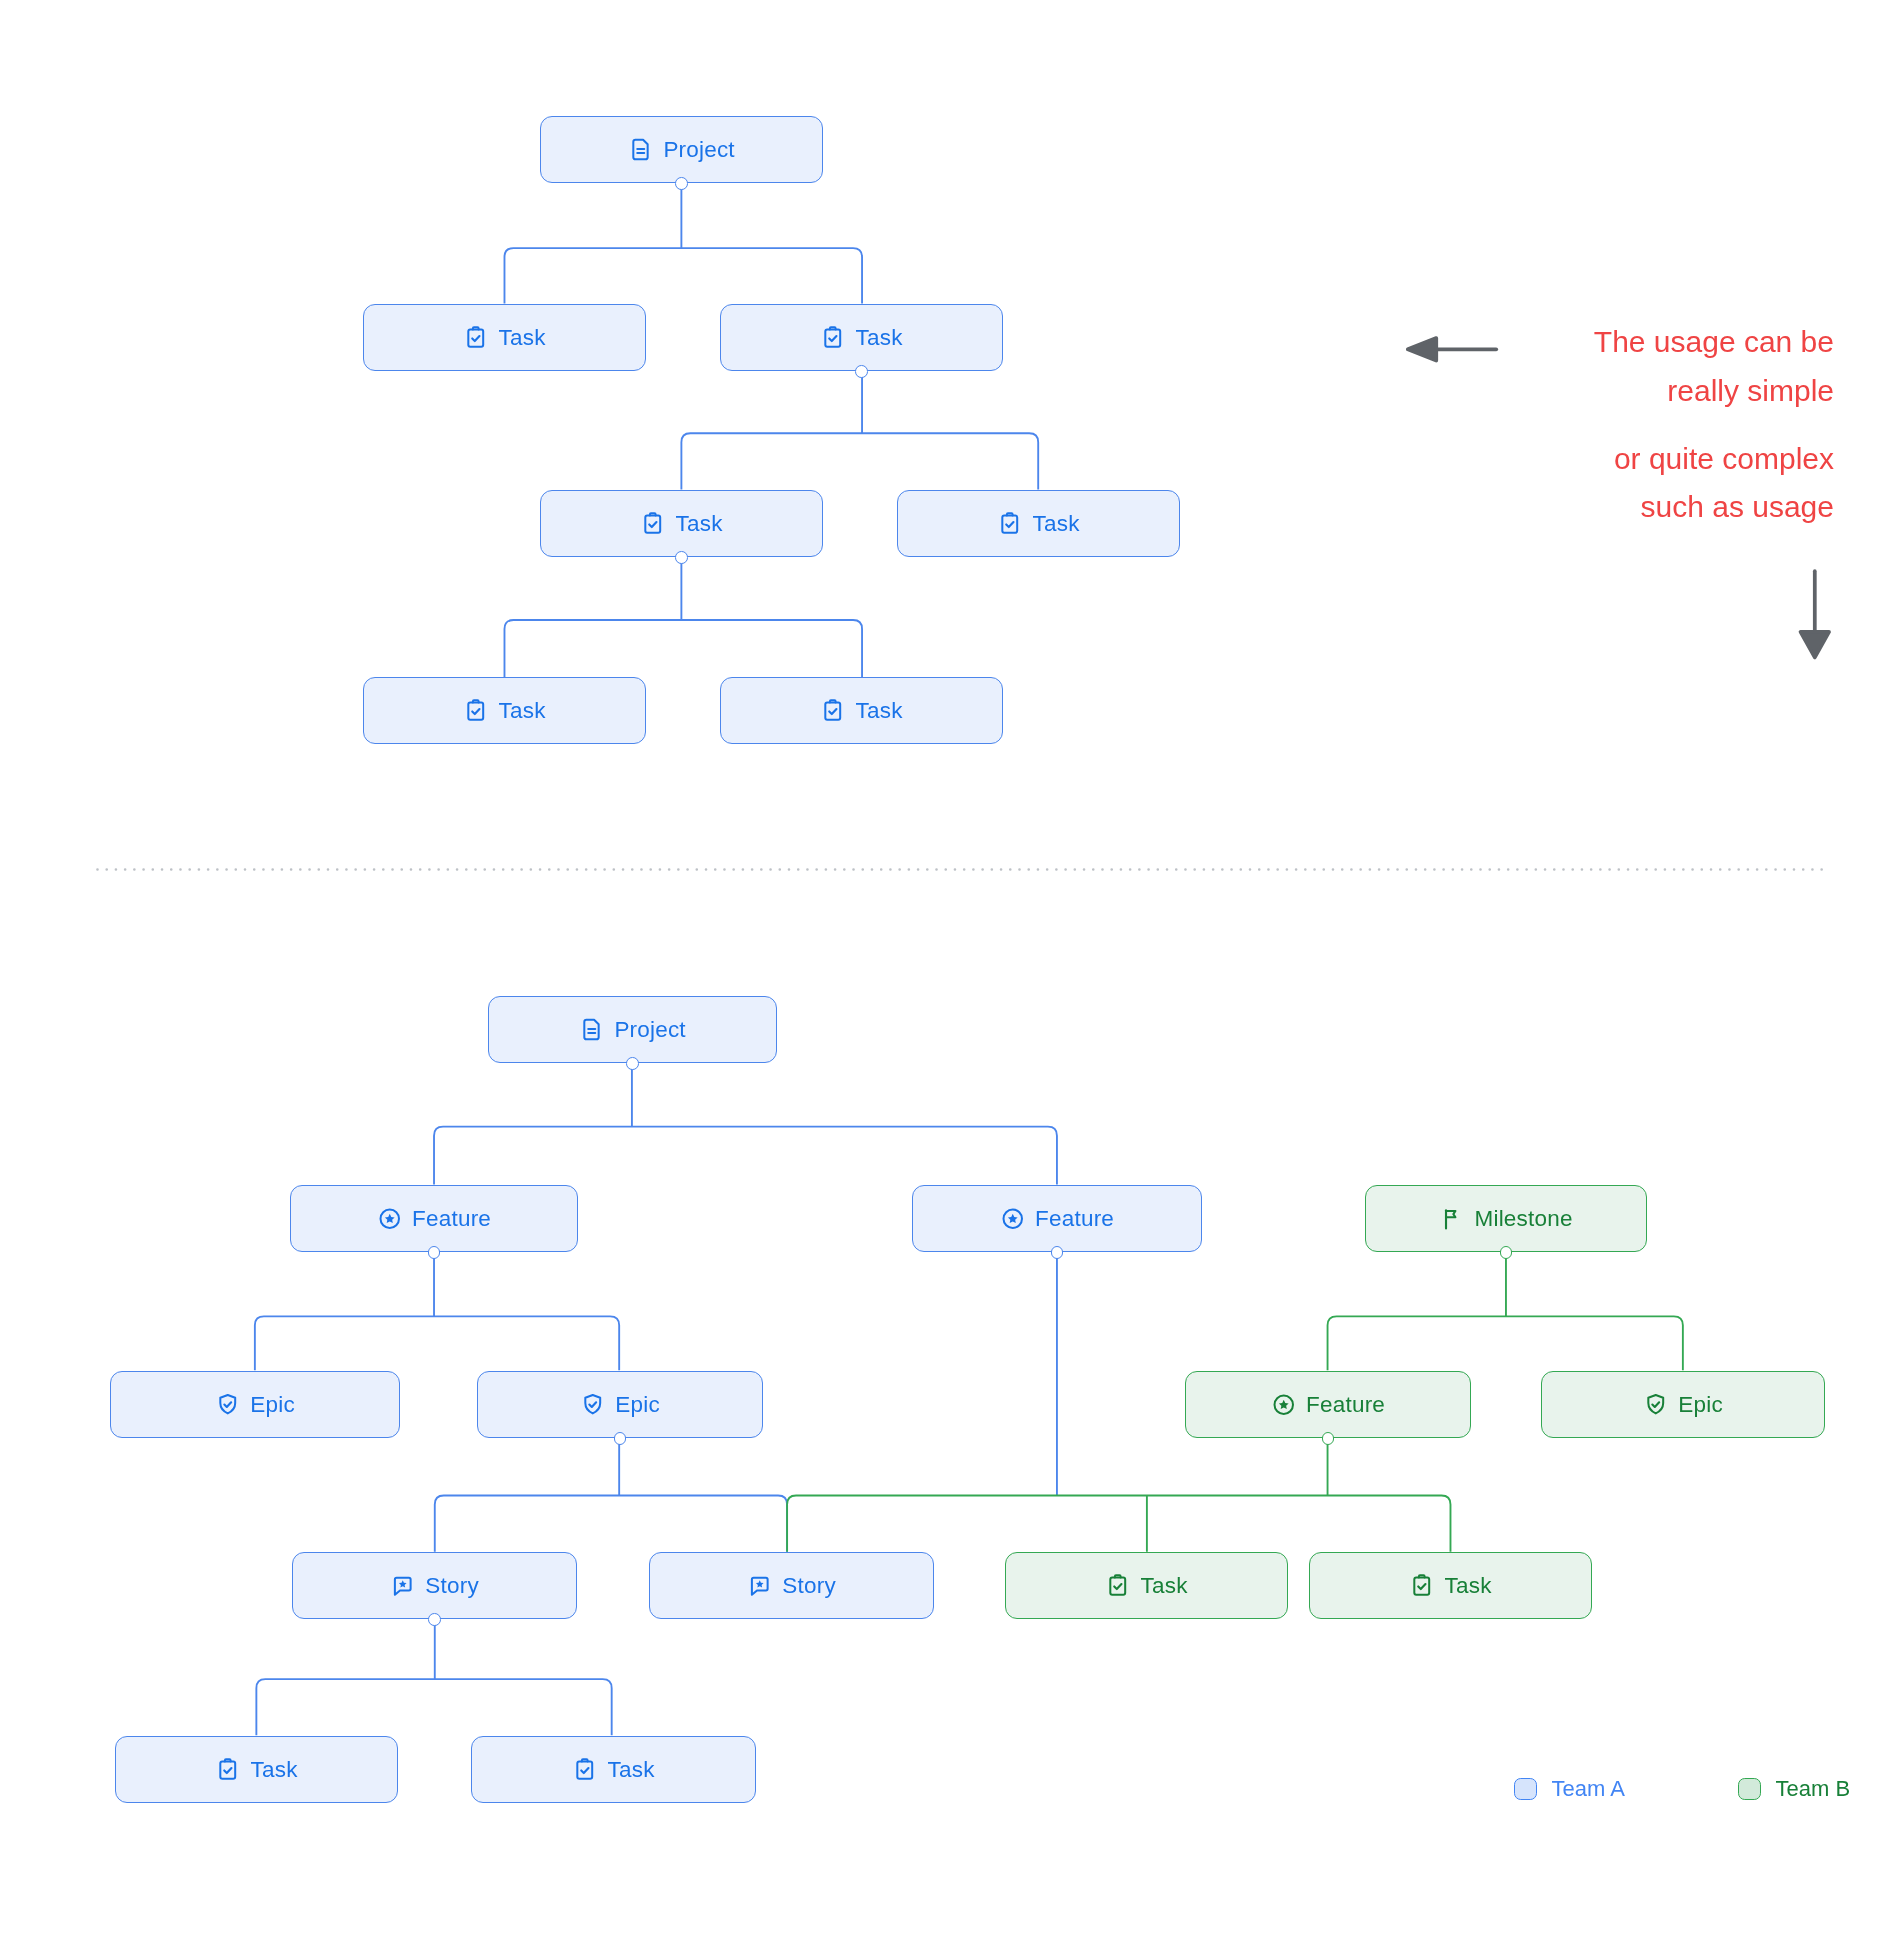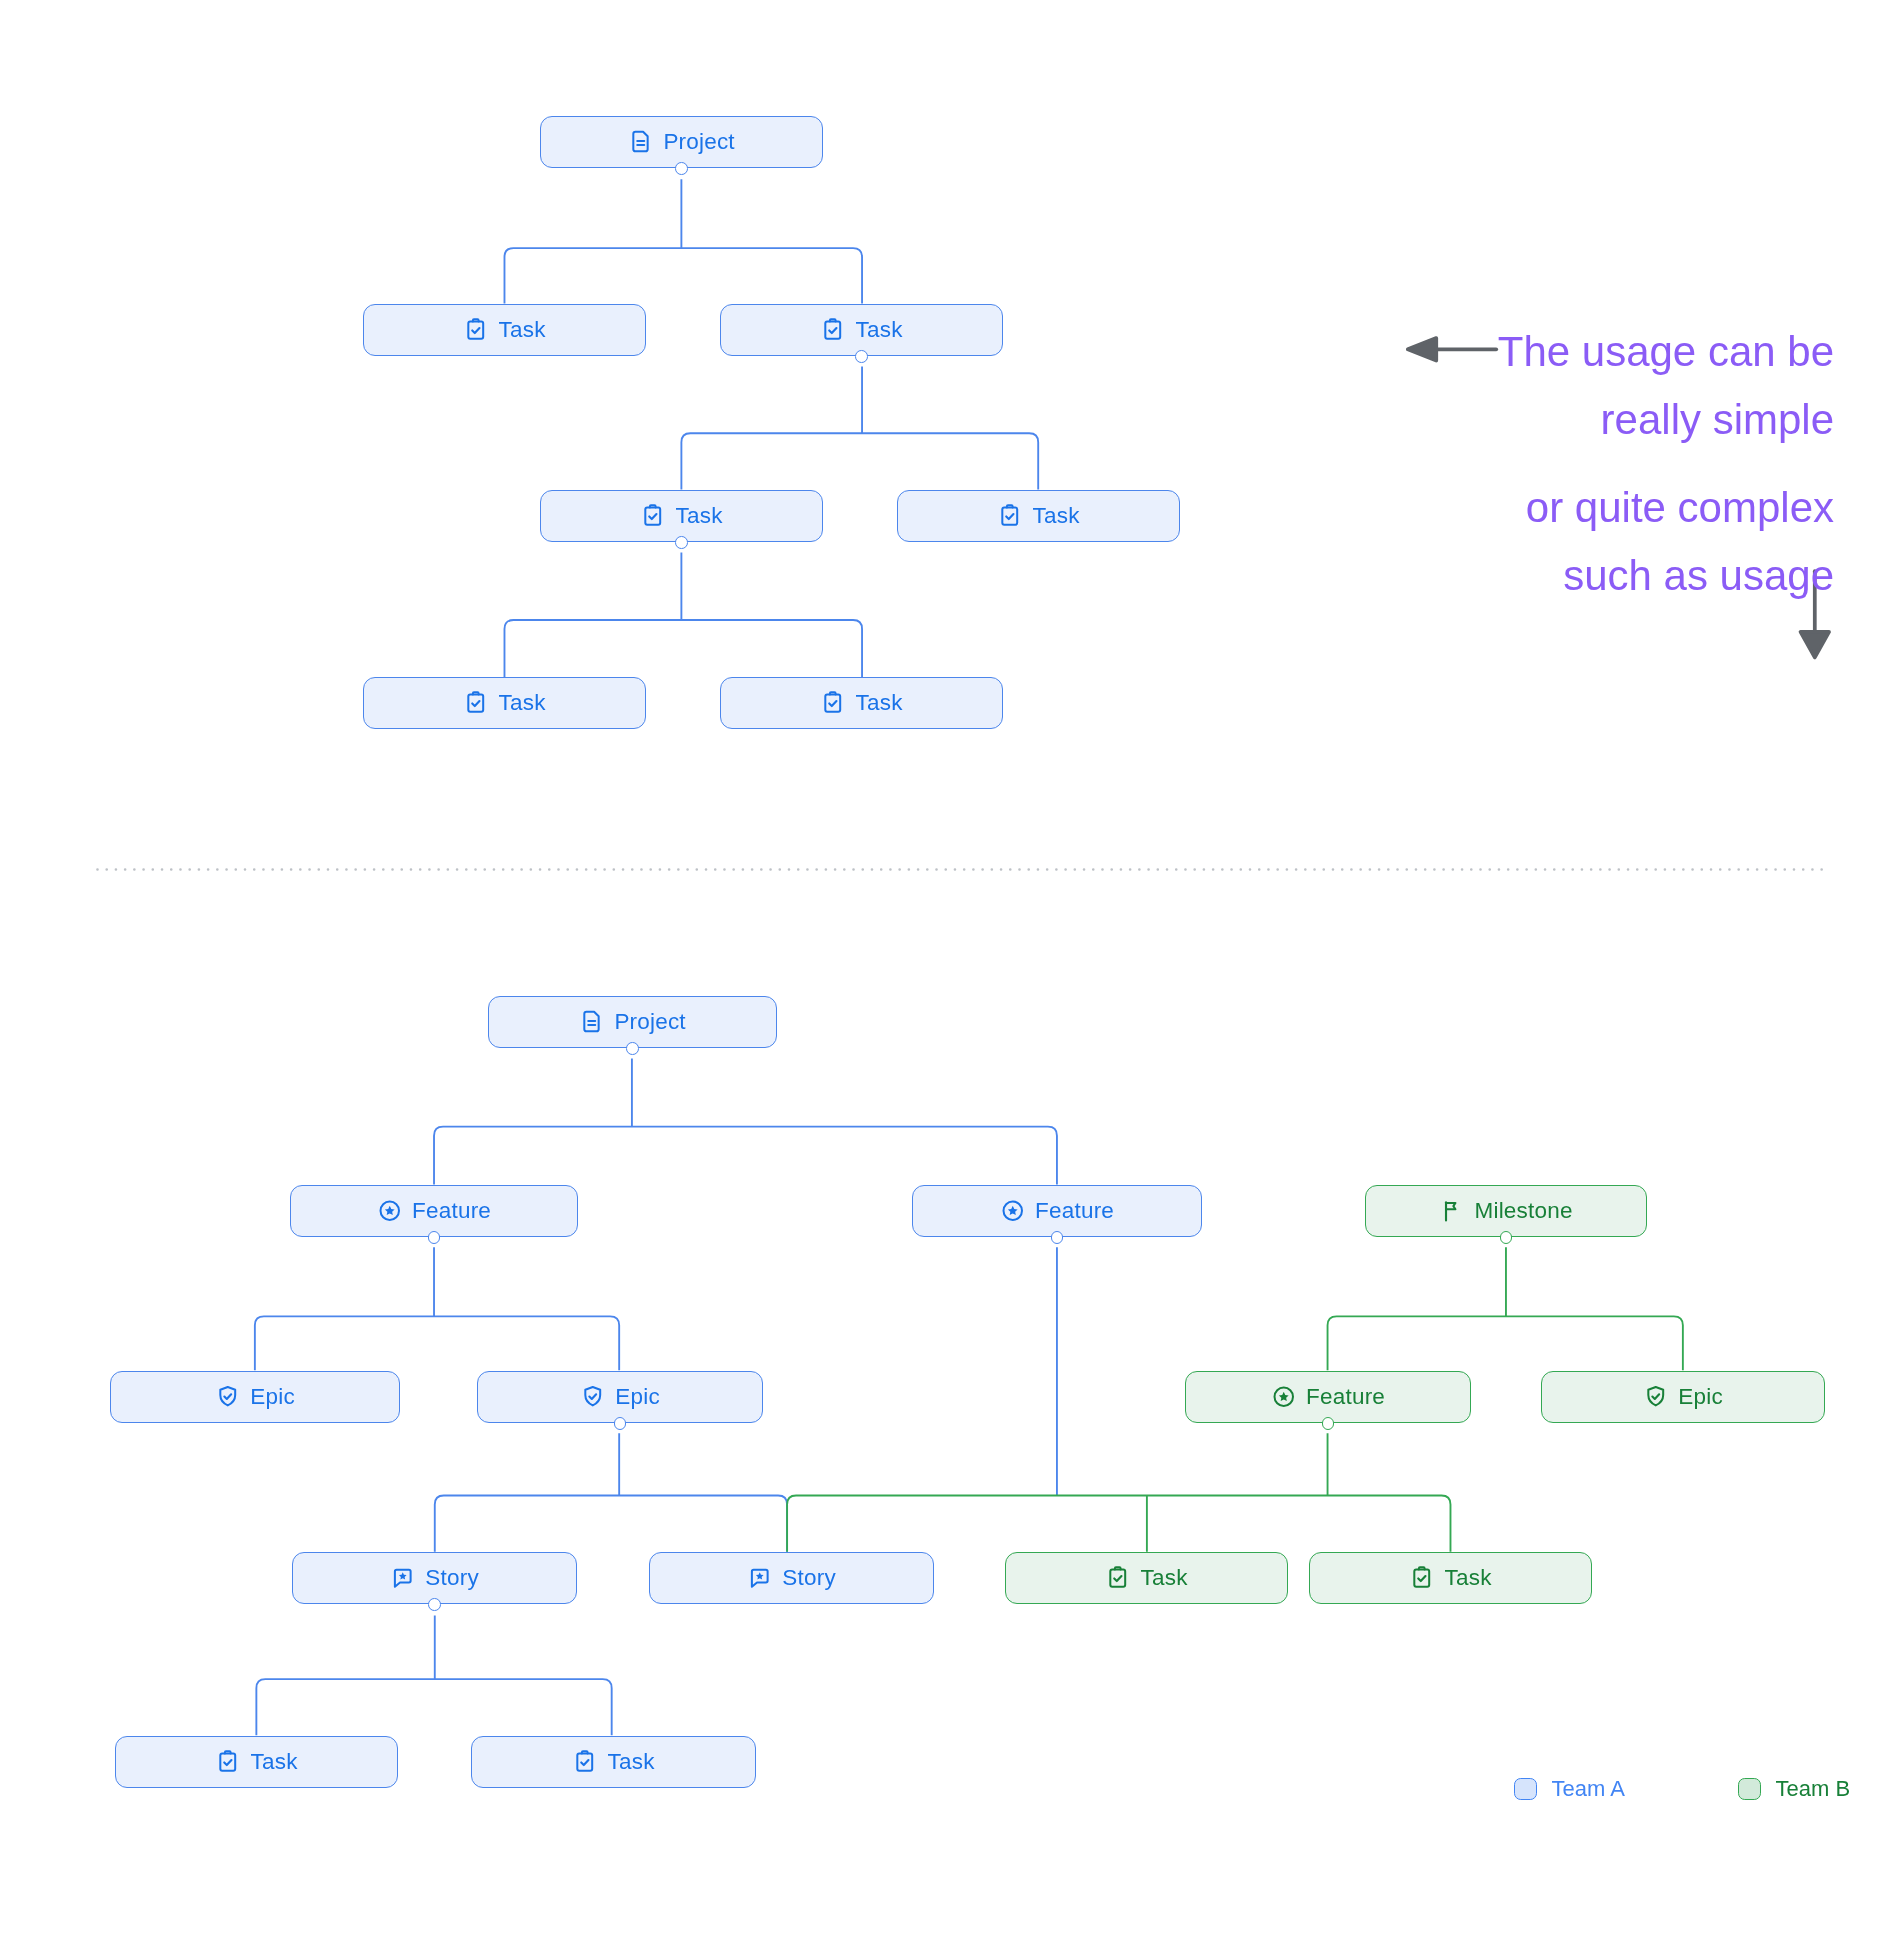--- a/index.html
+++ b/index.html
@@ -2,38 +2,38 @@
 <html style="font-size:12px"><head>
 <meta charset="utf-8">
 <style>
   html,body{margin:0;padding:0;background:#ffffff;}
   body{width:1898px;height:1955px;font-family:"Liberation Sans",sans-serif;}
   #canvas{position:relative;width:1898px;height:1955px;background:#fff;overflow:hidden;}
 
   svg.layer{position:absolute;left:0;top:0;width:1898px;height:1955px;z-index:1;}
 
   .node{
-    position:absolute;height:52px;box-sizing:border-box;z-index:2;
+    position:absolute;height:67px;box-sizing:border-box;z-index:2;
     display:flex;align-items:center;justify-content:center;gap:9.7px;
     border:1.9px solid;border-radius:12px;
     font-size:22.5px;font-weight:500;letter-spacing:0.2px;
   }
   .node.blue{color:#1A73E8;border-color:#4C86EC;background:#E9F0FD;}
   .node.green{color:#188038;border-color:#34A853;background:#E8F3EC;}
   .nicon{width:25.5px;height:25.5px;flex:0 0 auto;}
   .port{
     position:absolute;left:50%;bottom:-7.5px;margin-left:-6.4px;
     width:12.7px;height:12.7px;border-radius:50%;background:#fff;
     border:1.9px solid #4C86EC;box-sizing:border-box;
   }
   .node.green .port{border-color:#34A853;}
 
   .annotation{
     position:absolute;top:318px;right:64px;text-align:right;
-    color:#8b5cf6;font-size:42px;line-height:1.62;z-index:2;
+    color:#ef4444;font-size:30px;line-height:1.62;z-index:2;
   }
   .annotation p{margin:0;}
   .annotation p + p{margin-top:19.5px;}
 
   .legend-item{
     position:absolute;display:flex;align-items:center;gap:15px;
     font-size:22px;font-weight:500;z-index:2;margin-left:42px;
   }
   .legend-item .swatch{
     width:22.5px;height:22.5px;border-radius:6.7px;box-sizing:border-box;border:1.9px solid;

